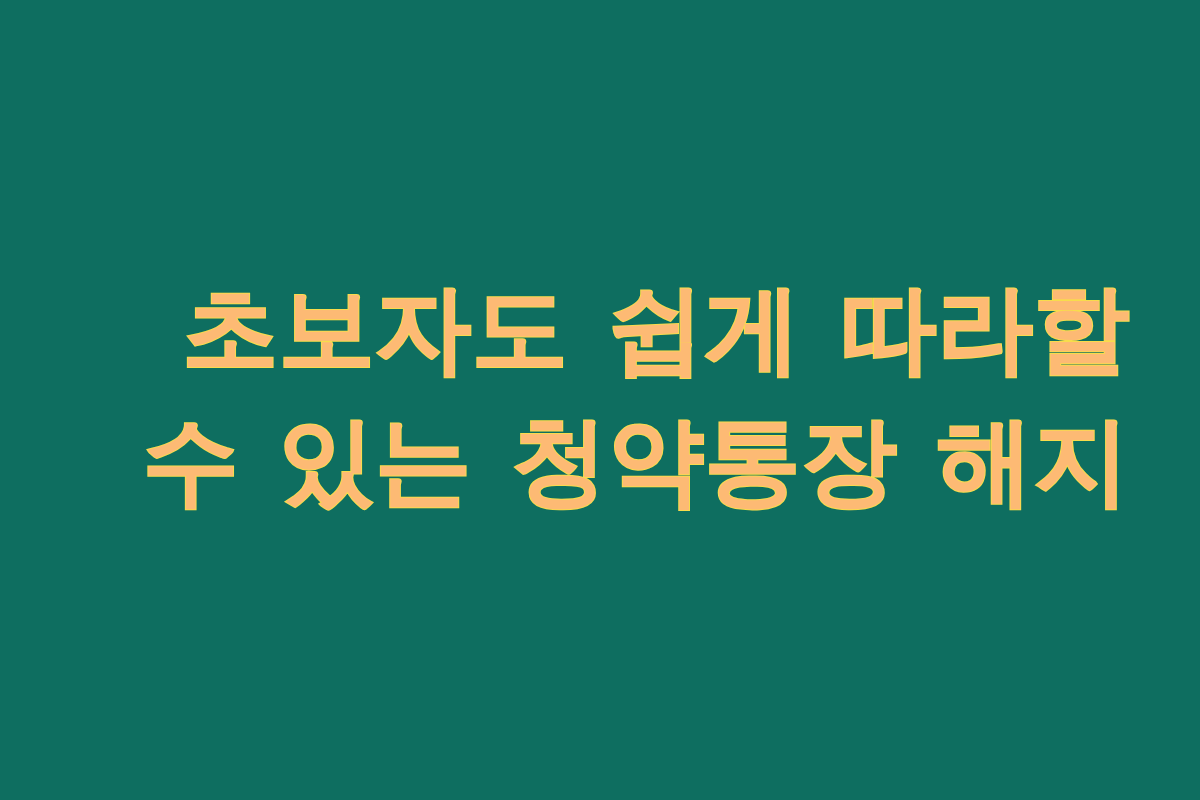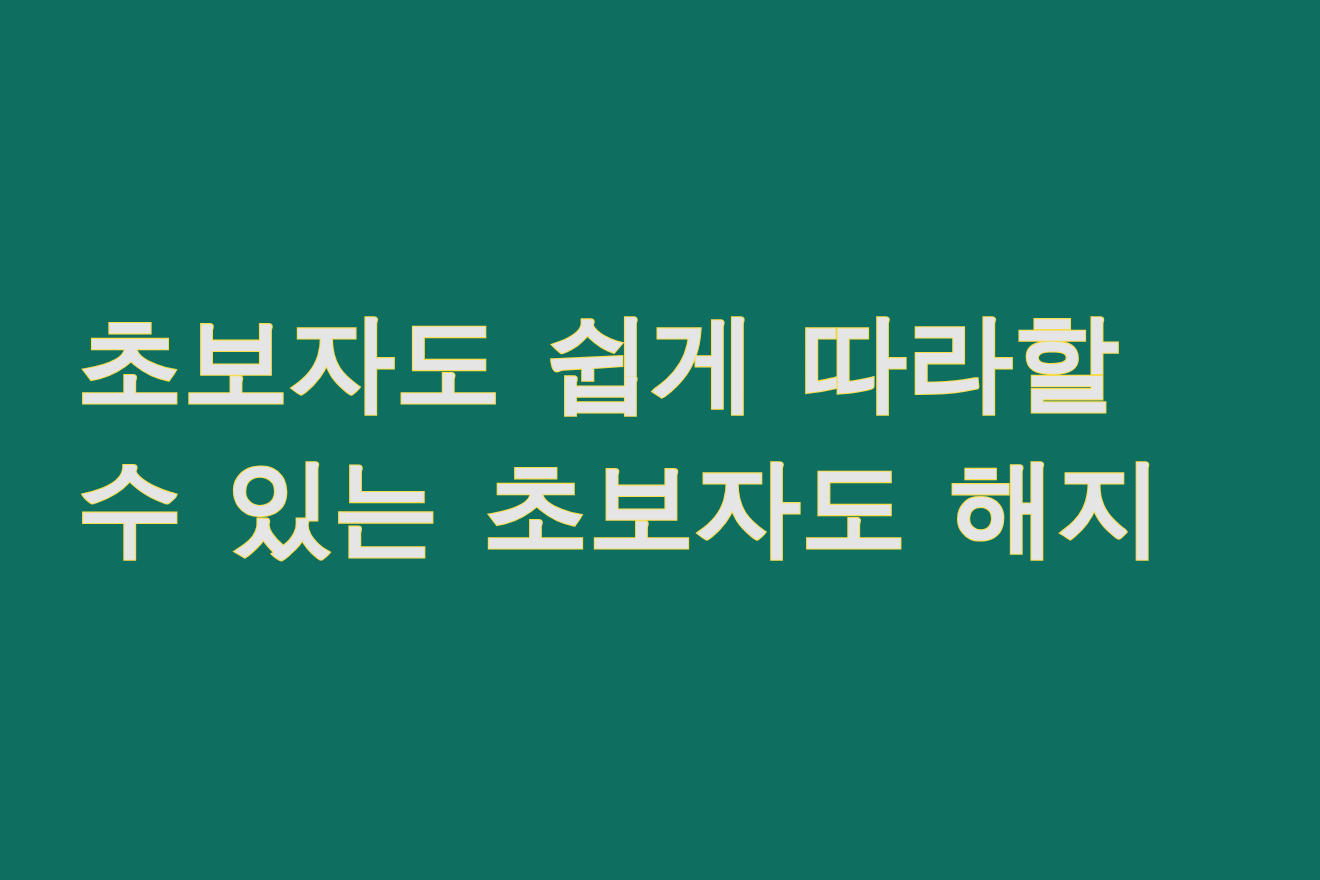--- a/index.html
+++ b/index.html
@@ -54,19 +54,19 @@
   #headline-wrap {
     transform: translateY(-4px);
   }
 </style>
 </head>
 <body>
 
 <div id="card" style="background: rgb(14, 110, 96);">
 
   <div id="headline-wrap">
-    <h1 id="headline" style="color: #e5e5e5; -webkit-text-stroke: 2px rgb(248, 220, 76); text-align: left;">
+    <h1 id="headline" style="color: #fdba74; -webkit-text-stroke: 2px rgb(248, 220, 76); text-align: right;">
       <span class="hl-line">초보자도 쉽게 따라할</span>
-      <span class="hl-line">수 있는 초보자도 해지</span>
+      <span class="hl-line">수 있는 청약통장 해지</span>
     </h1>
   </div>
 
 </div>
 
 </body></html>

